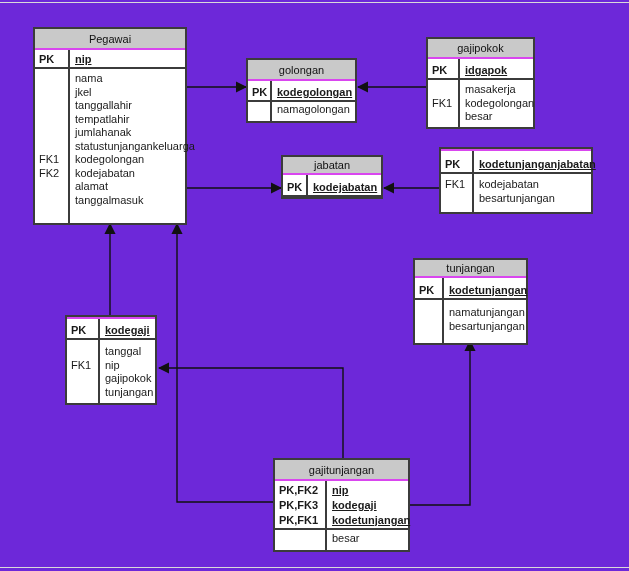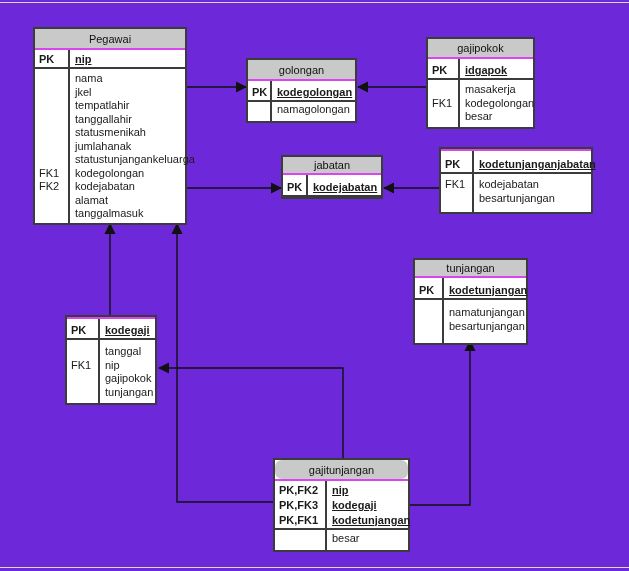--- a/index.html
+++ b/index.html
@@ -107,29 +107,25 @@
         <div class="row">
           <span class="cell tag"></span>
           <span class="cell name">nama</span>
         </div>
         <div class="row">
           <span class="cell tag"></span>
           <span class="cell name">jkel</span>
         </div>
         <div class="row">
           <span class="cell tag"></span>
+          <span class="cell name">tanggallahir</span>
+        </div>
+        <div class="row">
+          <span class="cell tag"></span>
           <span class="cell name">tempatlahir</span>
-        </div>
-        <div class="row">
-          <span class="cell tag"></span>
-          <span class="cell name">tanggallahir</span>
-        </div>
-        <div class="row">
-          <span class="cell tag"></span>
-          <span class="cell name">statusmenikah</span>
         </div>
         <div class="row">
           <span class="cell tag"></span>
           <span class="cell name">jumlahanak</span>
         </div>
         <div class="row">
           <span class="cell tag"></span>
           <span class="cell name">statustunjangankeluarga</span>
         </div>
         <div class="row">
@@ -261,21 +257,21 @@
           <span class="cell name">gajipokok</span>
         </div>
         <div class="row">
           <span class="cell tag"></span>
           <span class="cell name">tunjangan</span>
         </div>
       </div>
   </div>
 
   <div class="etable" style="left:273px;top:458px;width:137px;--keycol:50px;">
-    <div class="hdr" style="height:19px;border-radius:7px;">gajitunjangan</div>
+    <div class="hdr" style="height:19px;">gajitunjangan</div>
     <div class="section cols keys" style="height:47px;">
         <div class="row">
           <span class="cell tag">PK,FK2</span>
           <span class="cell name">nip</span>
         </div>
         <div class="row">
           <span class="cell tag">PK,FK3</span>
           <span class="cell name">kodegaji</span>
         </div>
         <div class="row">

